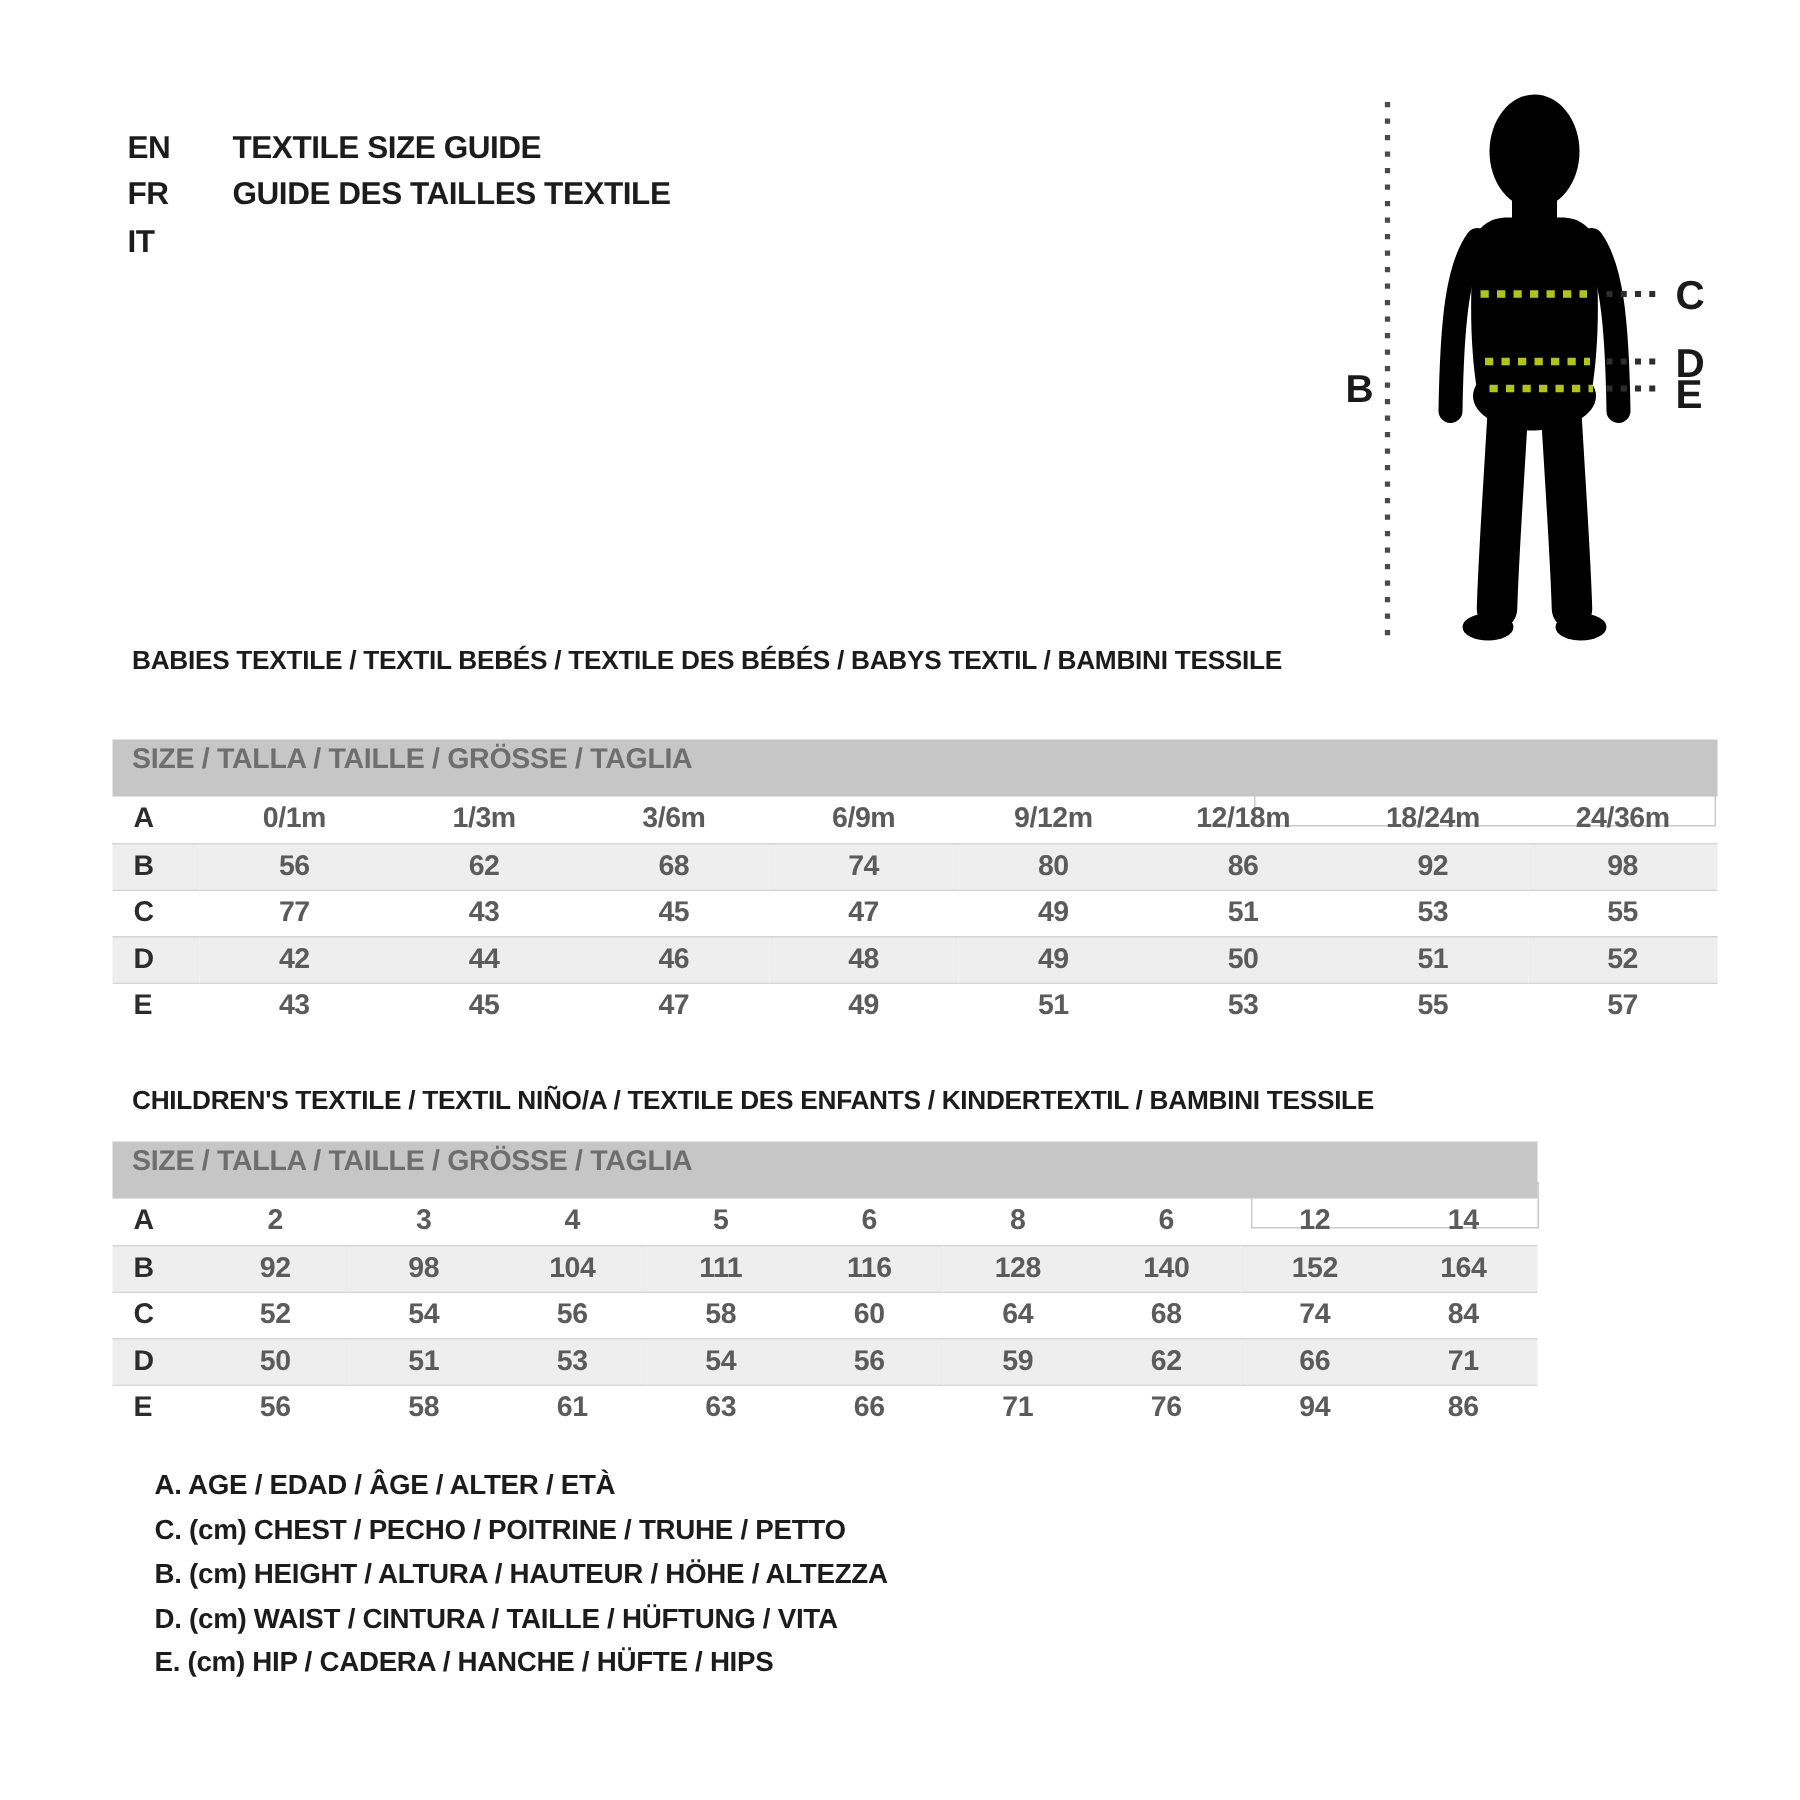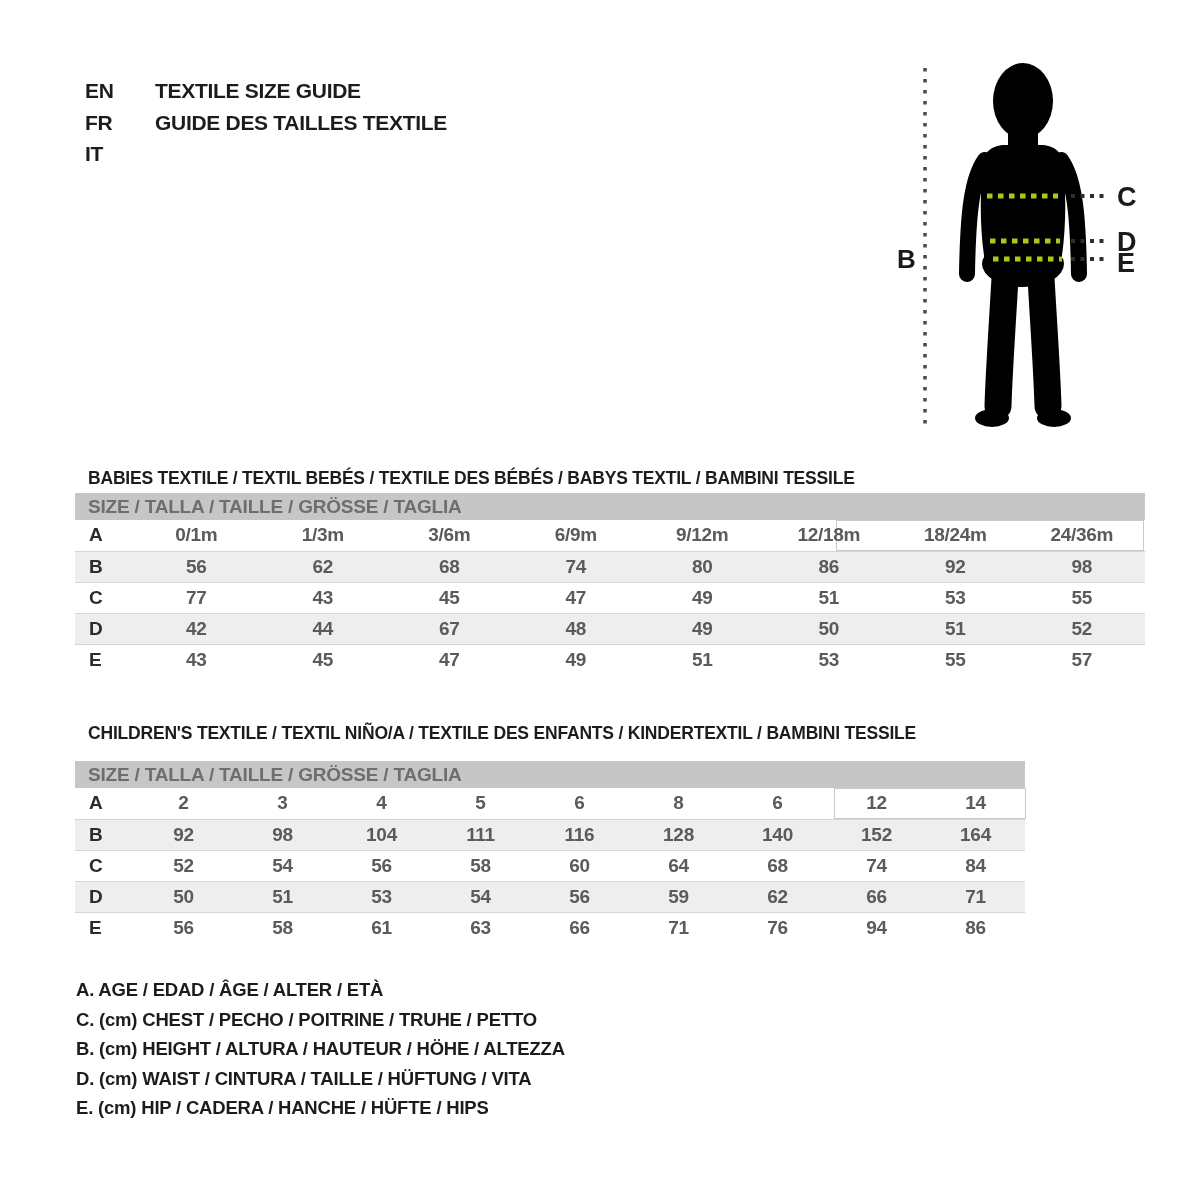--- a/index.html
+++ b/index.html
@@ -3,40 +3,40 @@
 <meta charset="utf-8">
 <style>
   html,body { margin:0; padding:0; background:#ffffff; }
   .page {
     position:relative; width:1200px; height:1200px; background:#fff;
     font-family:"Liberation Sans", sans-serif; color:#1b1b1b; overflow:hidden;
   }
 
   
   .langs { position:absolute; left:85px; top:79px; }
-  .lang-row { display:flex; height:31.5px; align-items:flex-start;
+  .lang-row { display:flex; height:31.5px; align-items:flex-end;
               font-weight:700; font-size:21px; letter-spacing:-0.3px; color:#1c1c1c; }
   .lang-code { width:70px; }
 
   
   .figure { position:absolute; left:890px; top:50px; width:300px; height:395px; }
   .figure svg { font-family:"Liberation Sans", sans-serif; }
 
   
   .section-title { position:absolute; font-size:17.5px; font-weight:700;
                    letter-spacing:-0.2px; color:#1c1c1c; white-space:nowrap; }
-  #babies-title   { left:88px; top:468px; }
+  #babies-title   { left:88px; top:430px; }
   #children-title { left:88px; top:723px; }
 
   
   .tblwrap { position:absolute; }
   #babies-tbl   { left:75px; top:493px; width:1070px; }
   #children-tbl { left:75px; top:761px; width:950px;  }
 
-  .band { position:relative; z-index:3; height:27px; background:#c6c6c6; color:#6e6e6e;
+  .band { position:relative; z-index:3; height:38px; background:#c6c6c6; color:#6e6e6e;
           font-weight:700; font-size:19px; line-height:27px; padding-left:13px;
           letter-spacing:-0.2px; }
 
   .hl-box { position:absolute; z-index:1; background:#ffffff;
             border:1px solid #c9c9c9; box-sizing:border-box; }
   #babies-hl   { left:761px; top:27px; width:308px; height:31px; }
   #children-hl { left:759px; top:27px; width:192px; height:31px; }
 
   table { position:relative; z-index:2; width:100%; border-collapse:collapse;
           table-layout:fixed; background:transparent; }
@@ -44,21 +44,21 @@
   tbody tr:nth-child(even) { background:#eeeeee; }
   tbody tr + tr { border-top:1px solid #d5d5d5; }
   th { text-align:left; padding:0 0 0 14px; font-size:19px; font-weight:700;
        color:#2c2c2c; letter-spacing:-0.2px; }
   #babies-tbl th   { width:44px; }
   #children-tbl th { width:45px; }
   td { text-align:center; padding:0; font-size:19px; font-weight:700;
        color:#5b5b5b; letter-spacing:-0.3px; }
 
   
-  .legend { position:absolute; left:76px; top:975px; }
+  .legend { position:absolute; left:103px; top:975px; }
   .legend-line { height:29.5px; line-height:29.5px; font-size:18.5px;
                  font-weight:700; letter-spacing:-0.2px; color:#1c1c1c; white-space:nowrap; }
 </style>
 </head>
 <body>
 
 <div class="page">
 
   <div class="langs">
     <div class="lang-row">
@@ -144,21 +144,21 @@
             <td>47</td>
             <td>49</td>
             <td>51</td>
             <td>53</td>
             <td>55</td>
           </tr>
           <tr>
             <th>D</th>
             <td>42</td>
             <td>44</td>
-            <td>67</td>
+            <td>46</td>
             <td>48</td>
             <td>49</td>
             <td>50</td>
             <td>51</td>
             <td>52</td>
           </tr>
           <tr>
             <th>E</th>
             <td>43</td>
             <td>45</td>

